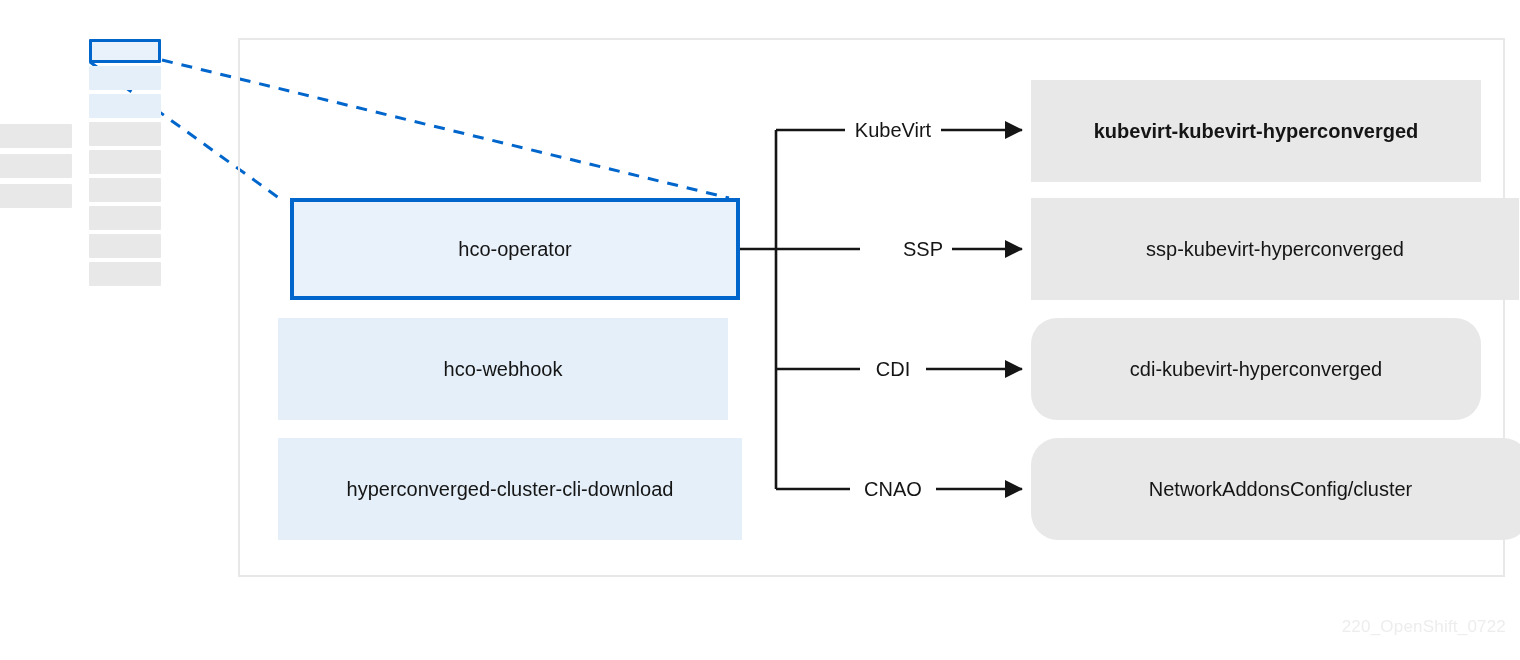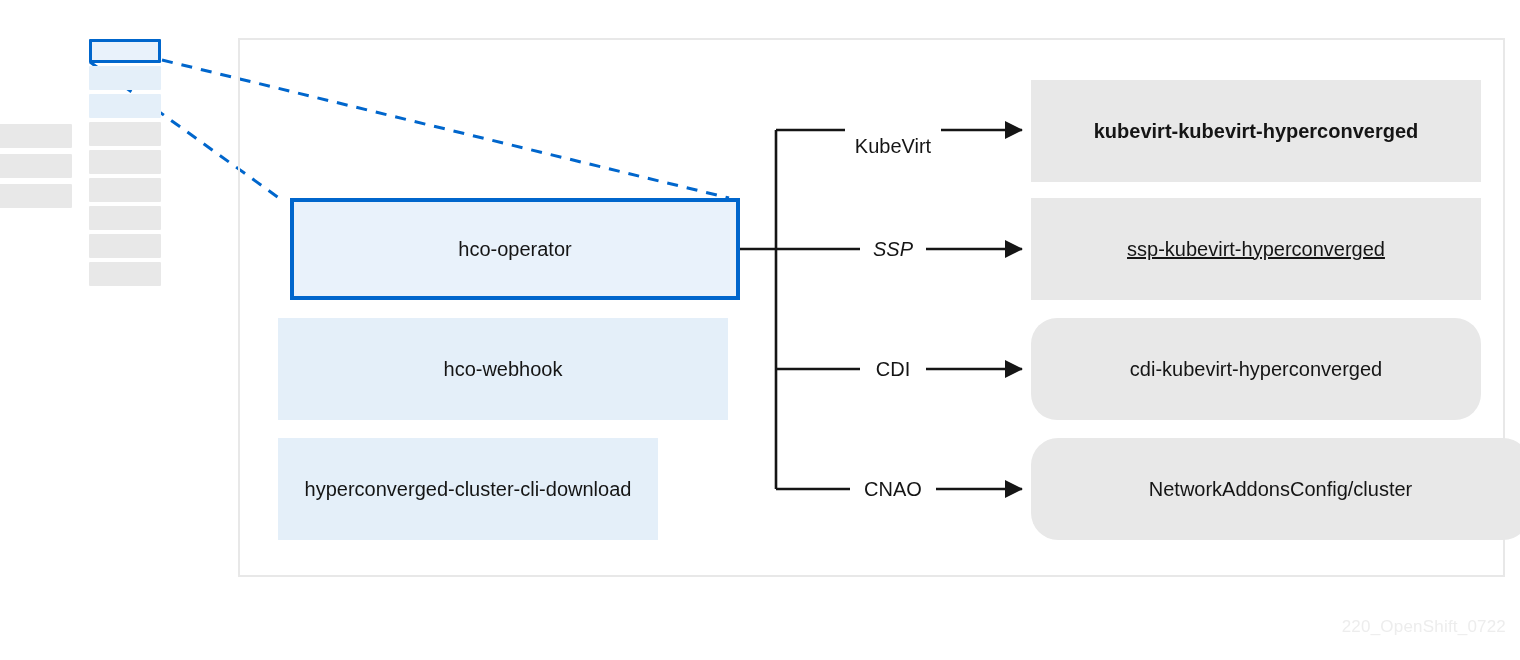--- a/index.html
+++ b/index.html
@@ -167,42 +167,42 @@
 
   <div id="panel"></div>
 
   <div>
       <div class="node blue highlight" style="left: 278px; top: 198px; width: 450px; height: 102px; margin-left: 12px;">
         <span>hco-operator</span>
       </div>
       <div class="node blue" style="left: 278px; top: 318px; width: 450px; height: 102px;">
         <span>hco-webhook</span>
       </div>
-      <div class="node blue" style="left: 278px; top: 438px; width: 380px; height: 102px;">
+      <div class="node blue" style="left: 278px; top: 438px; width: 464px; height: 102px;">
         <span>hyperconverged-cluster-cli-download</span>
       </div>
     </div>
 
   <div>
       <div class="node gray bold" style="left: 1031px; top: 80px; width: 450px; height: 102px;">
         <span>kubevirt-kubevirt-hyperconverged</span>
       </div>
-      <div class="node gray" style="left: 1031px; top: 198px; width: 450px; height: 102px; text-decoration: underline;">
+      <div class="node gray" style="left: 1031px; top: 198px; width: 488px; height: 102px;">
         <span>ssp-kubevirt-hyperconverged</span>
       </div>
       <div class="node gray" style="left: 1031px; top: 318px; width: 450px; height: 102px; border-radius: 26px;">
         <span>cdi-kubevirt-hyperconverged</span>
       </div>
       <div class="node gray" style="left: 1031px; top: 438px; width: 499px; height: 102px; border-radius: 27px;">
         <span>NetworkAddonsConfig/cluster</span>
       </div>
     </div>
 
   <div>
-      <div class="edge-label" style="left: 893px; top: 146px;">KubeVirt</div>
-      <div class="edge-label" style="left: 893px; top: 249px; font-style: italic;">SSP</div>
+      <div class="edge-label" style="left: 893px; top: 130px;">KubeVirt</div>
+      <div class="edge-label" style="left: 923px; top: 249px;">SSP</div>
       <div class="edge-label" style="left: 893px; top: 369px;">CDI</div>
       <div class="edge-label" style="left: 893px; top: 489px;">CNAO</div>
     </div>
 
   <div id="watermark">220_OpenShift_0722</div>
 
 </div>
 
 </body></html>

